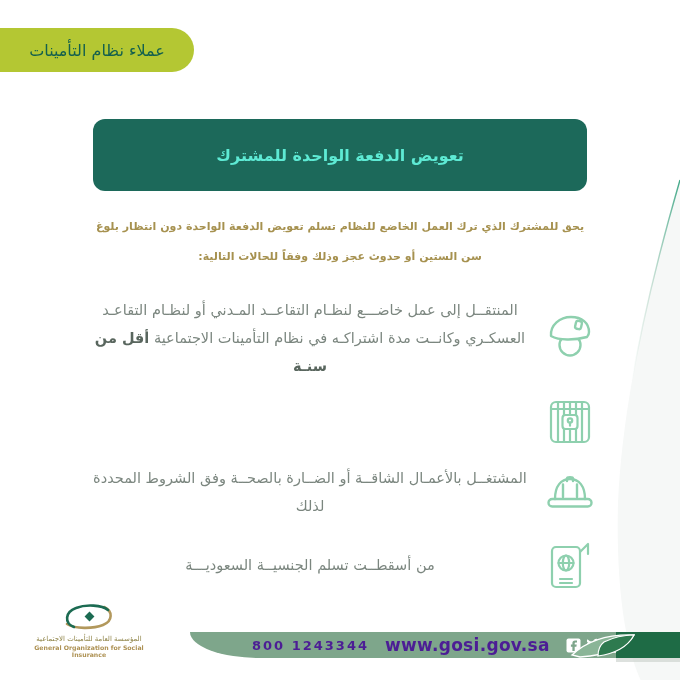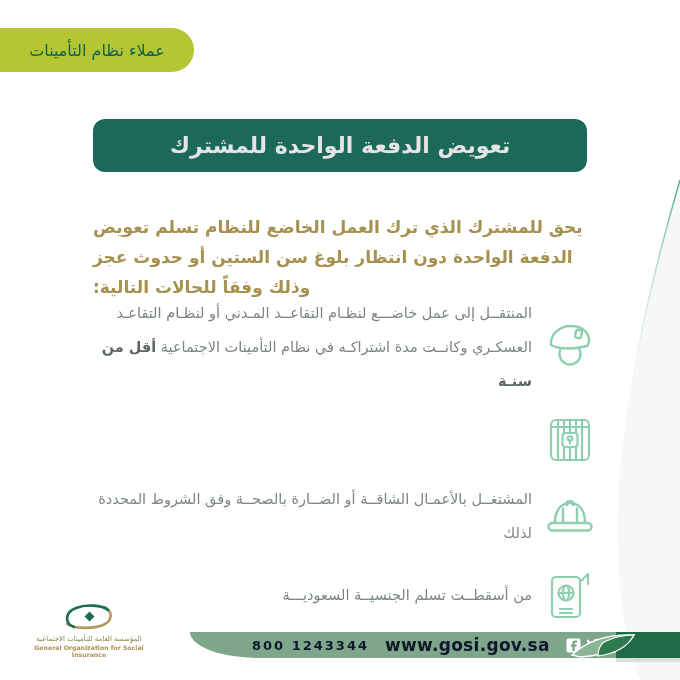--- a/index.html
+++ b/index.html
@@ -11,55 +11,55 @@
   }
   
   #badge{
     position:absolute;top:28px;left:0;width:194px;height:44px;
     background:#b4c733;border-radius:0 24px 24px 0;
     display:flex;align-items:center;justify-content:center;
     color:#14604e;font-weight:normal;font-size:16px;direction:rtl;
   }
   
   #banner{
-    position:absolute;top:119px;left:93px;width:494px;height:53px;
+    position:absolute;top:119px;left:93px;width:494px;height:72px;
     background:#1c695a;border-radius:12px;
     display:flex;align-items:center;justify-content:center;
-    color:#e5e5e5;font-weight:bold;font-size:22px;direction:rtl;
+    color:#5eead4;font-weight:bold;font-size:16px;direction:rtl;
   }
   
   #intro{
     position:absolute;top:212px;right:93px;width:494px;
-    direction:rtl;text-align:left;
-    color:#a6914f;font-size:17px;font-weight:bold;line-height:30px;
+    direction:rtl;text-align:center;
+    color:#a6914f;font-size:11px;font-weight:bold;line-height:30px;
   }
   
   #cases{
     position:absolute;top:296px;right:86px;width:506px;direction:rtl;
   }
   .case-row{display:flex;align-items:center;gap:14px;margin-bottom:20px;}
   .case-icon{flex:0 0 48px;display:flex;align-items:center;justify-content:center;}
   .case-icon svg{display:block;}
   .case-text{
-    flex:1;text-align:right;color:#7b867f;font-size:14.5px;line-height:34px;
+    flex:1;text-align:center;color:#7b867f;font-size:14.5px;line-height:28px;
   }
   .seg-bold{font-weight:bold;color:#59665e;}
   
   #side-decor{position:absolute;top:178px;right:0;width:74px;height:505px;pointer-events:none;}
   
   #logo-block{position:absolute;left:18px;top:601px;width:142px;text-align:center;}
   #logo-block svg{display:block;margin:0 auto;}
   #logo-arabic{font-size:7px;color:#8f8448;font-weight:normal;margin-top:2px;direction:rtl;}
   #logo-english{font-size:6.2px;color:#ad9153;font-weight:bold;margin-top:1px;}
   
   #footer-bar{
     position:absolute;left:190px;top:632px;width:490px;height:26px;
     background:#7ea68b;border-bottom-left-radius:70px 26px;
     display:flex;align-items:center;direction:ltr;
-    padding-left:62px;gap:16px;color:#0f172a;
+    padding-left:62px;gap:16px;color:#4c1d95;
   }
   #bar-phone{font-size:13px;font-weight:bold;letter-spacing:2px;white-space:nowrap;}
   #bar-site{font-size:17px;font-weight:bold;letter-spacing:.3px;white-space:nowrap;}
   #bar-social{display:flex;align-items:center;gap:5px;}
   #bar-social .sico{width:15px;height:15px;display:flex;align-items:center;justify-content:center;cursor:pointer;}
   
   #bar-end{position:absolute;right:0;top:632px;width:112px;height:26px;pointer-events:none;}
   #bar-shadow{position:absolute;right:0;top:658px;width:64px;height:4px;background:#cbd1cd;opacity:.65;}
 </style>
 </head>

